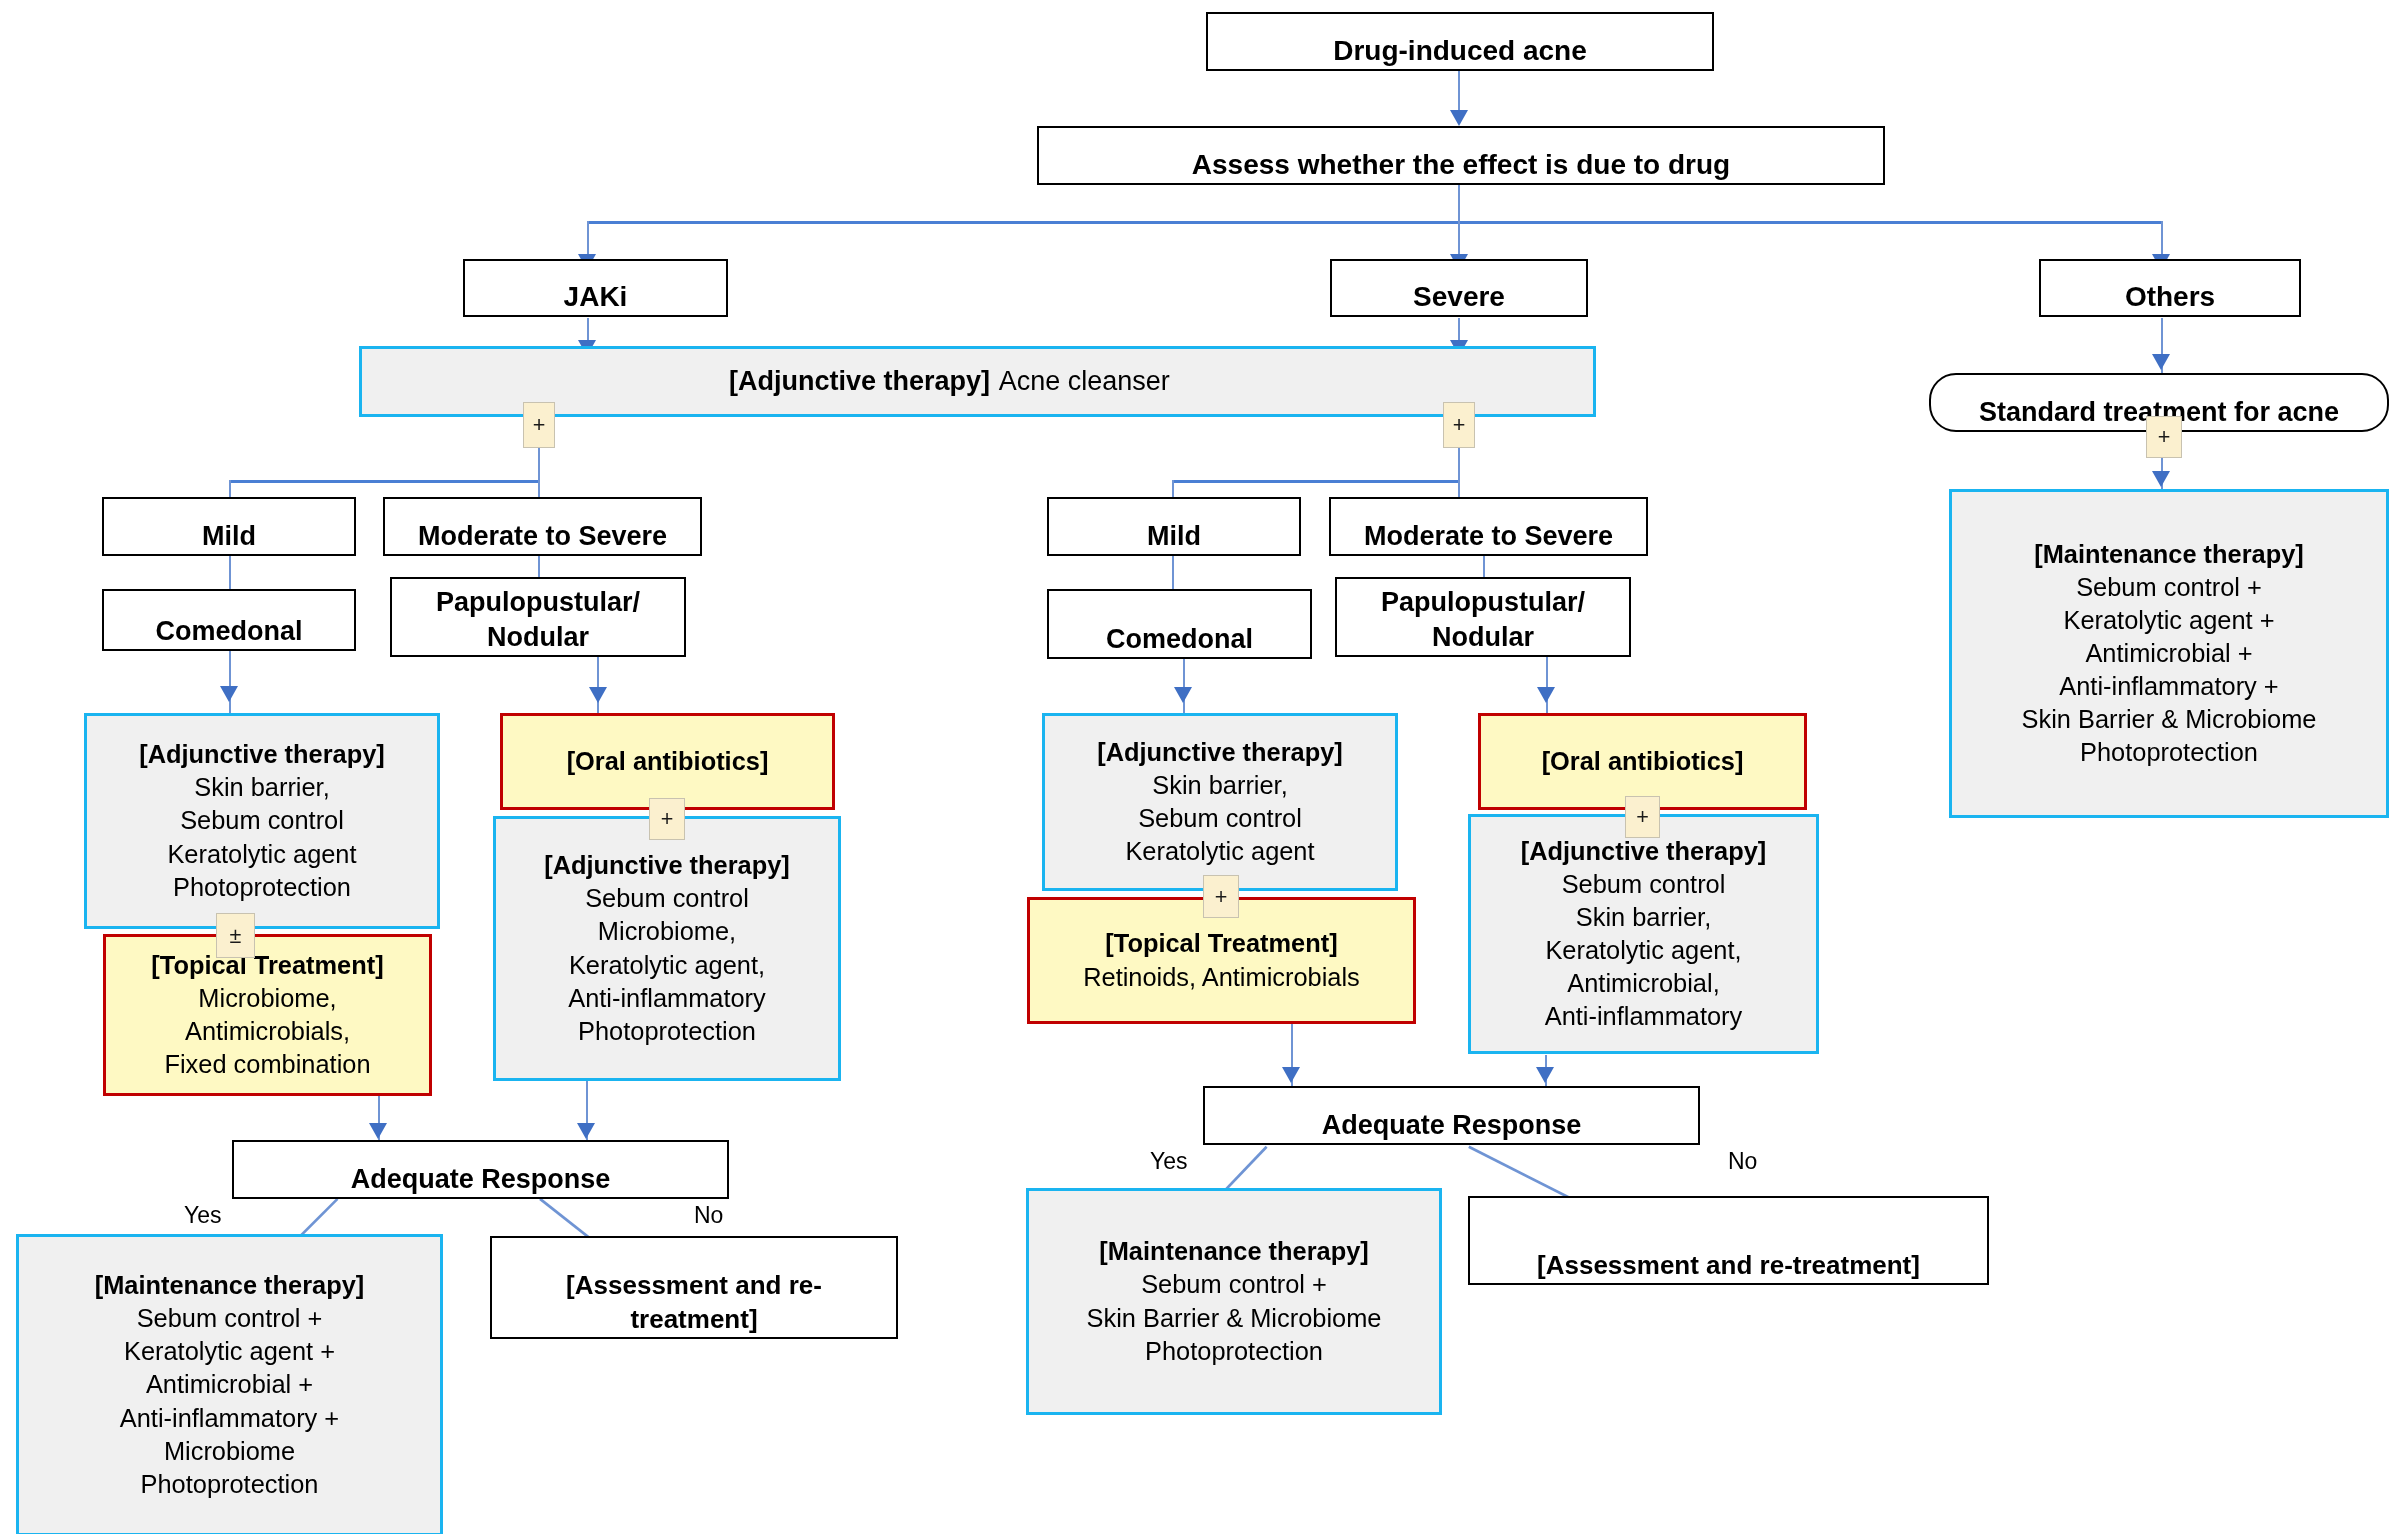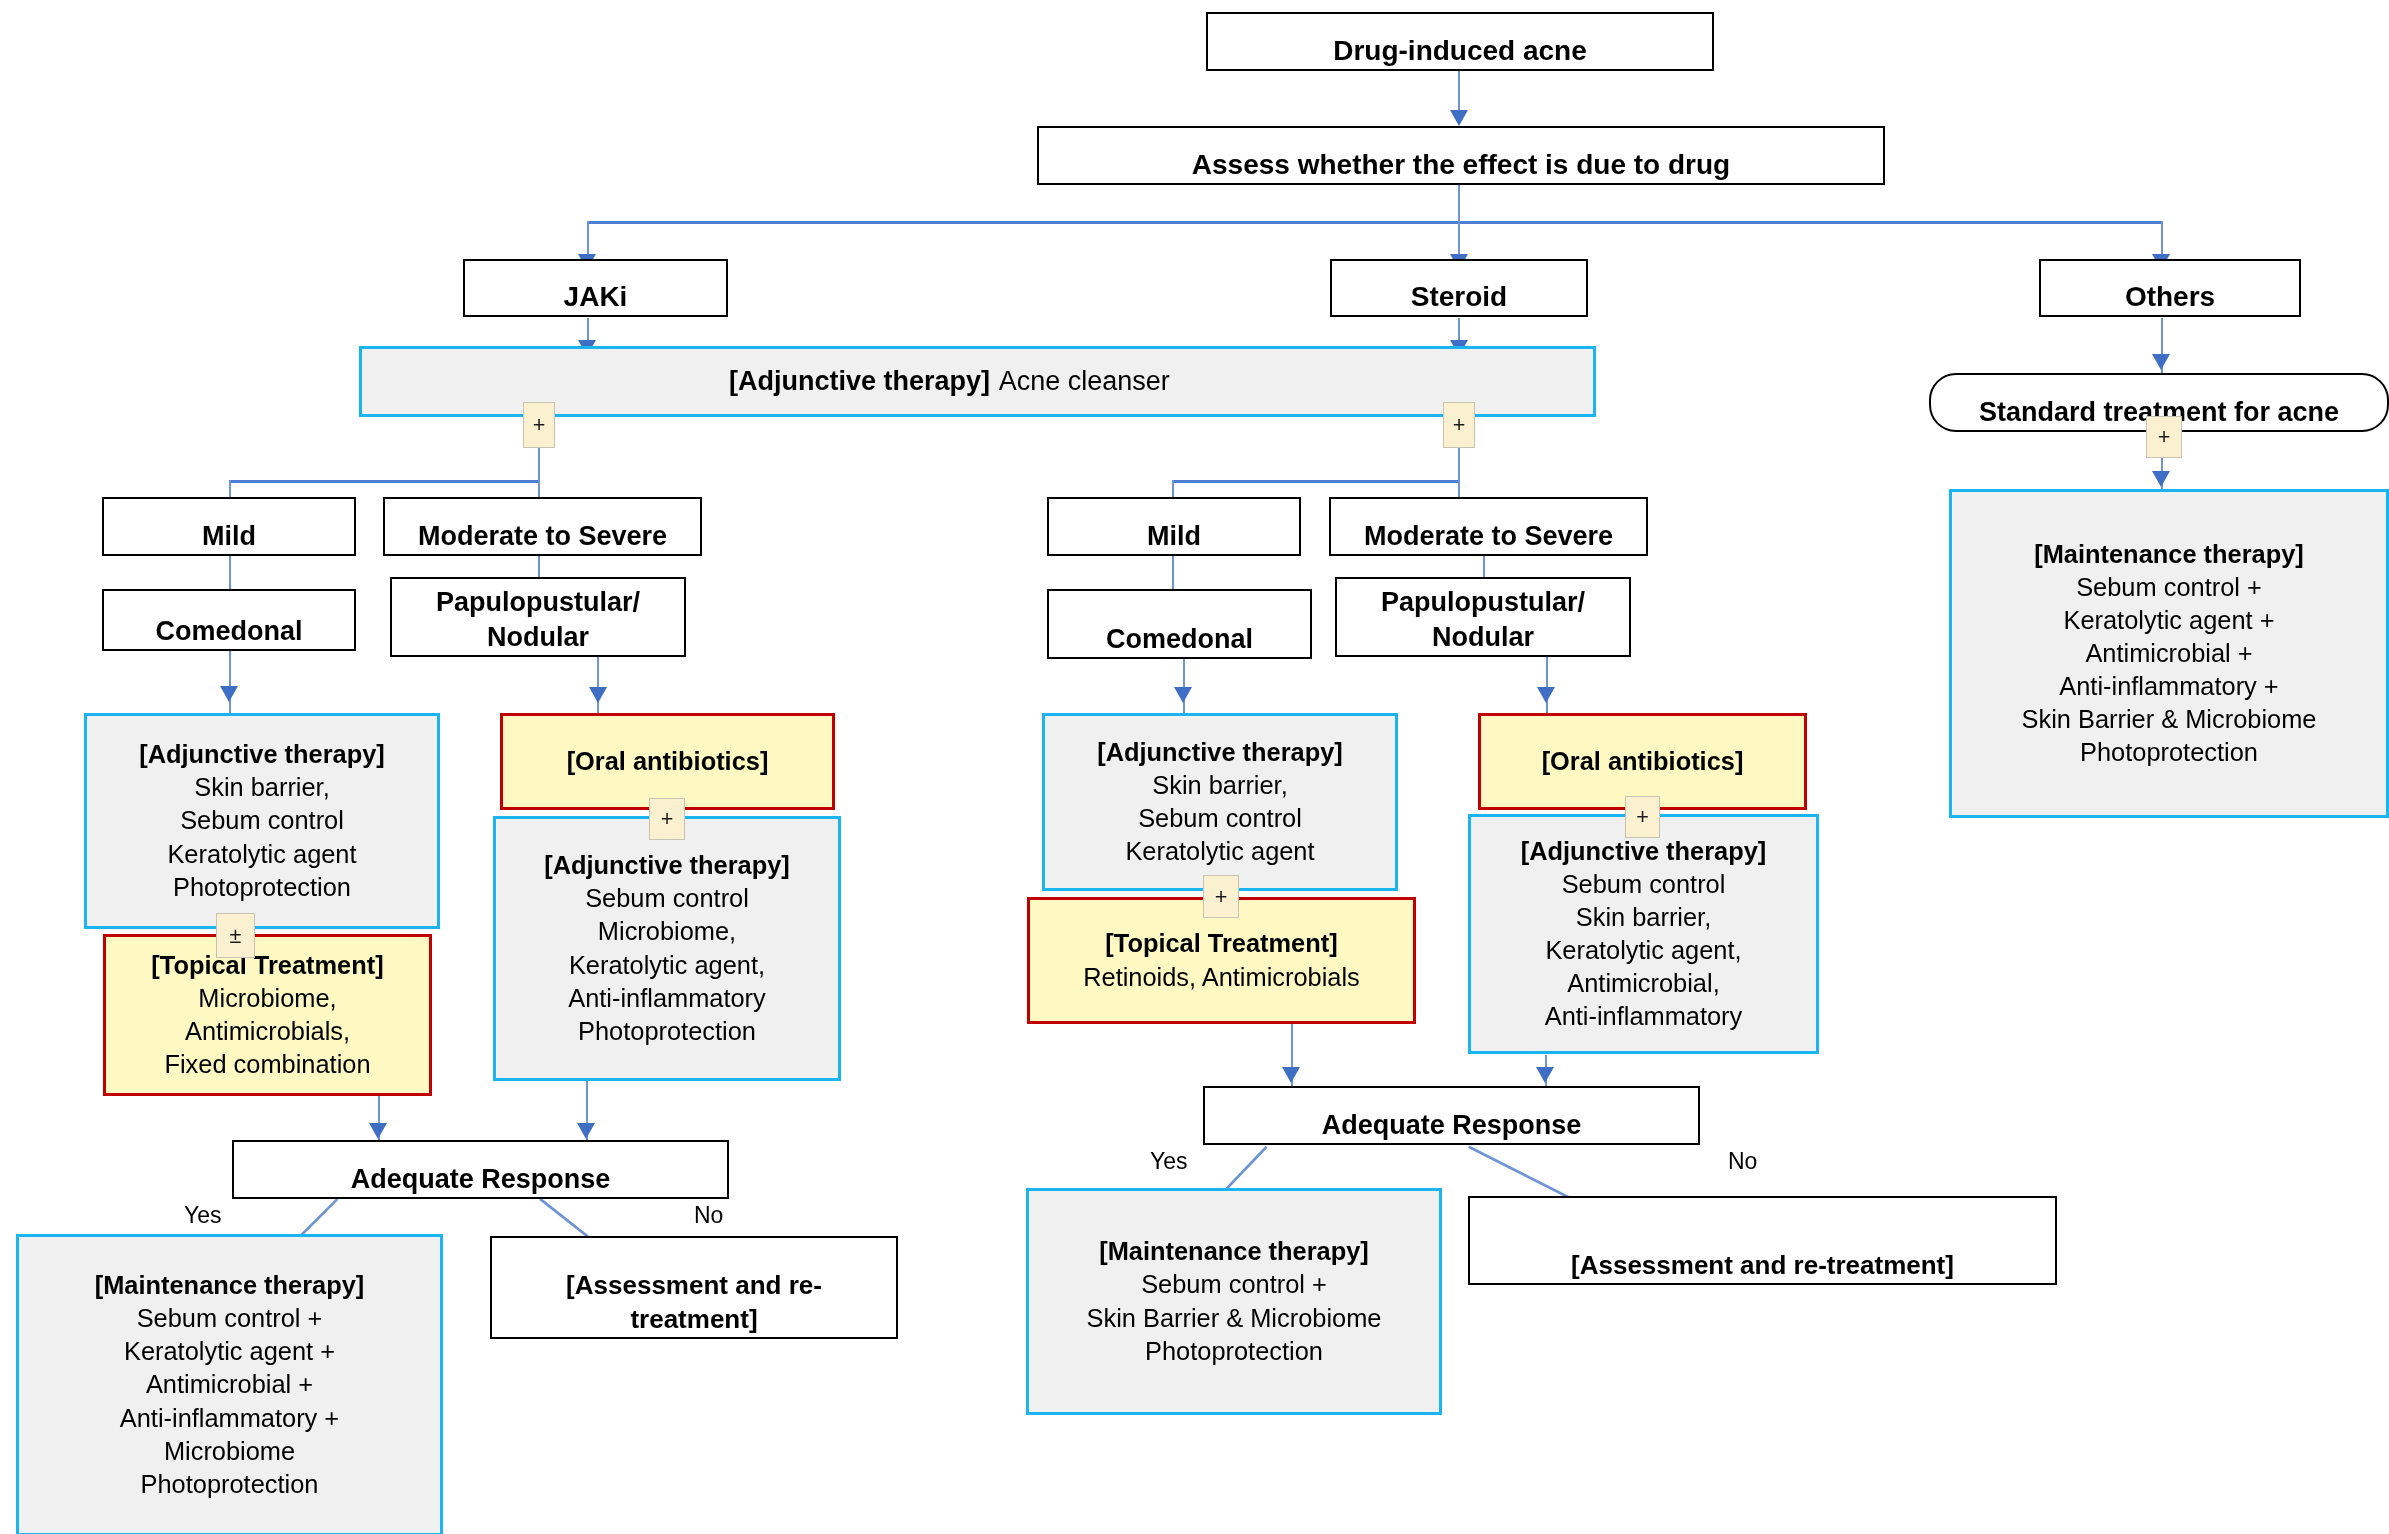--- a/index.html
+++ b/index.html
@@ -105,21 +105,21 @@
   <div class="arrow" style="left:1450px;top:254px;"></div>
 
   <div class="vline" style="left:2161px;top:221px;height:49px;"></div>
   <div class="arrow" style="left:2152px;top:254px;"></div>
 
   <div class="node plain" style="left:463px;top:259px;width:265px;height:58px;font-size:28px;">
     <span class="ttl">JAKi</span>
   </div>
 
   <div class="node plain" style="left:1330px;top:259px;width:258px;height:58px;font-size:28px;">
-    <span class="ttl">Steroid</span>
+    <span class="ttl">Severe</span>
   </div>
 
   <div class="node plain" style="left:2039px;top:259px;width:262px;height:58px;font-size:28px;">
     <span class="ttl">Others</span>
   </div>
 
   <div class="vline" style="left:587px;top:318px;height:43px;"></div>
   <div class="arrow" style="left:578px;top:340px;"></div>
 
   <div class="vline" style="left:1458px;top:318px;height:43px;"></div>
@@ -329,21 +329,21 @@
   <div class="elabel" style="left:1150px;top:1148px;">Yes</div>
   <div class="elabel" style="left:1728px;top:1148px;">No</div>
 
   <div class="node cyan" style="left:1026px;top:1188px;width:416px;height:227px;font-size:25.4px;">
     <span class="ttl">[Maintenance therapy]</span>
     <span class="ln">Sebum control +</span>
     <span class="ln">Skin Barrier &amp; Microbiome</span>
     <span class="ln">Photoprotection</span>
   </div>
 
-  <div class="node plain" style="left:1468px;top:1196px;width:589px;height:89px;font-size:26px;">
+  <div class="node plain" style="left:1468px;top:1196px;width:521px;height:89px;font-size:26px;">
     <span class="ttl">[Assessment and re-treatment]</span>
   </div>
 
   <div class="vline" style="left:2161px;top:318px;height:59px;"></div>
   <div class="arrow" style="left:2152px;top:354px;"></div>
 
   <div class="node plain" style="left:1929px;top:373px;width:460px;height:59px;font-size:27px;border-radius:27px;">
     <span class="ttl">Standard treatment for acne</span>
   </div>
 

